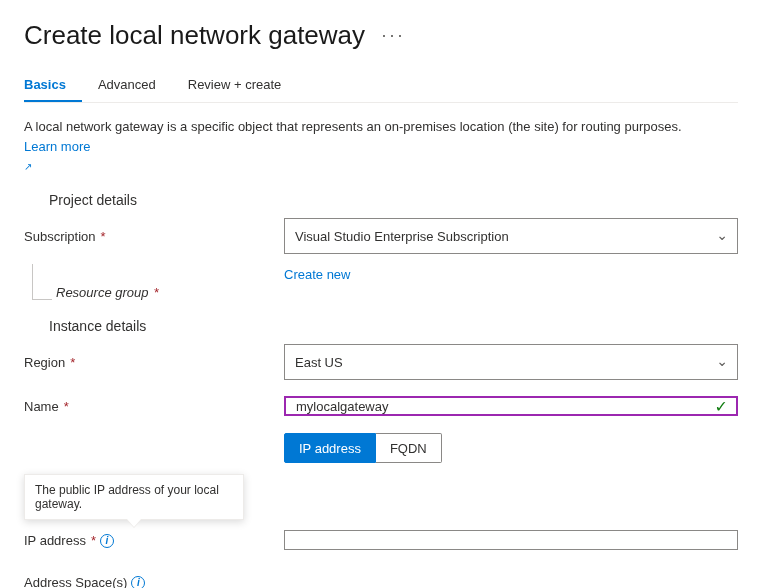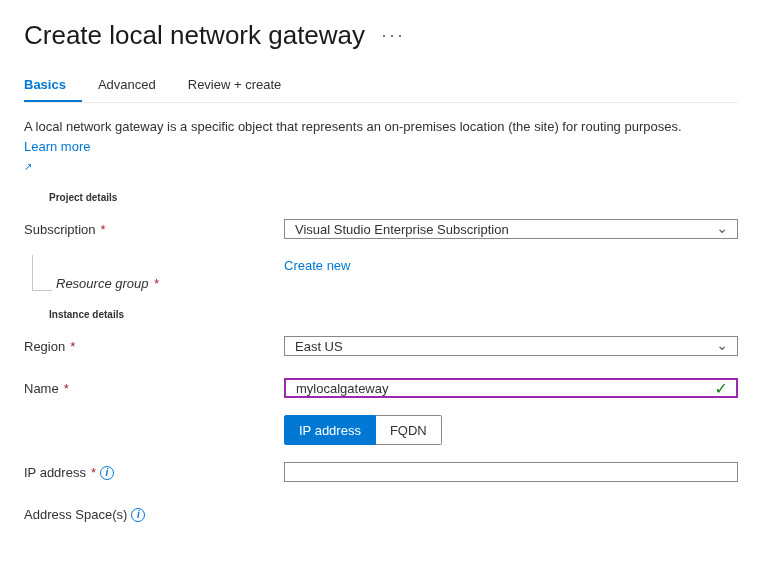--- a/index.html
+++ b/index.html
@@ -63,22 +63,22 @@
       color: #0078d4;
       font-size: 13px;
       text-decoration: none;
       flex-direction: column;
     }
     .external-icon {
       font-size: 10px;
       color: #0078d4;
     }
     .section-title {
-      font-size: 10px;
-      font-weight: 700;
+      font-size: 14px;
+      font-weight: 400;
       color: #323130;
       margin: 18px 0 10px 0;
       padding-left: 25px;
     }
     .form-row {
       display: flex;
       align-items: center;
       margin-bottom: 10px;
       min-height: 32px;
     }
@@ -94,21 +94,21 @@
     .required-star {
       color: #a4262c;
       margin-left: 1px;
     }
     .form-control-wrap {
       flex: 1;
       max-width: 460px;
     }
     .select-control {
       width: 100%;
-      height: 20px;
+      height: 36px;
       border: 1px solid #8a8886;
       background: #fff;
       padding: 0 32px 0 10px;
       font-size: 13px;
       color: #323130;
       appearance: none;
       cursor: pointer;
       position: relative;
     }
     .select-wrapper {
@@ -361,20 +361,25 @@
       </button>
       <button class="toggle-btn">
         <span>FQDN</span>
       </button>
     </div>
   </div>
 </div>
 
 <div>
 
+  <div style="display:flex; align-items:flex-end; margin-bottom:2px;">
+    <div class="tooltip-popup">
+      <span>The public IP address of your local gateway.</span>
+    </div>
+  </div>
 
   <div class="form-row ip-row">
     <div class="form-label">
       <span>IP address</span>
       <span class="required-star">*</span>
       <span class="info-icon">i</span>
     </div>
     <div class="form-control-wrap">
       <input type="text" class="text-input" value="" style="">
     </div>

